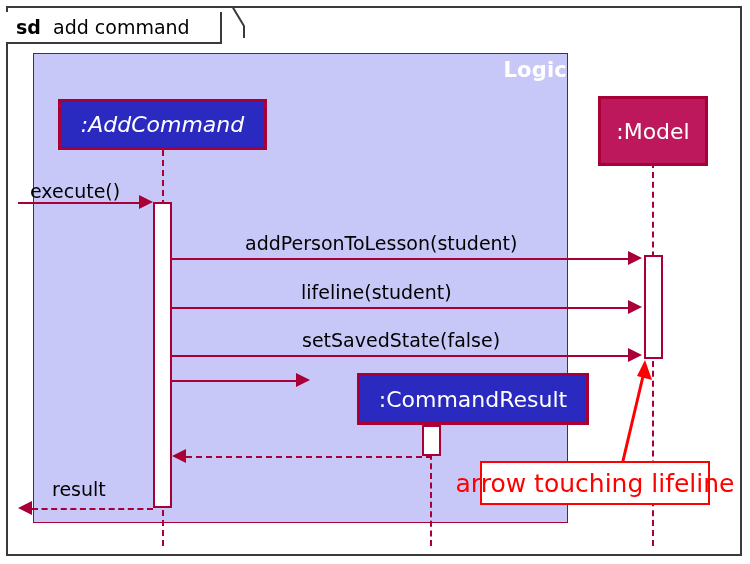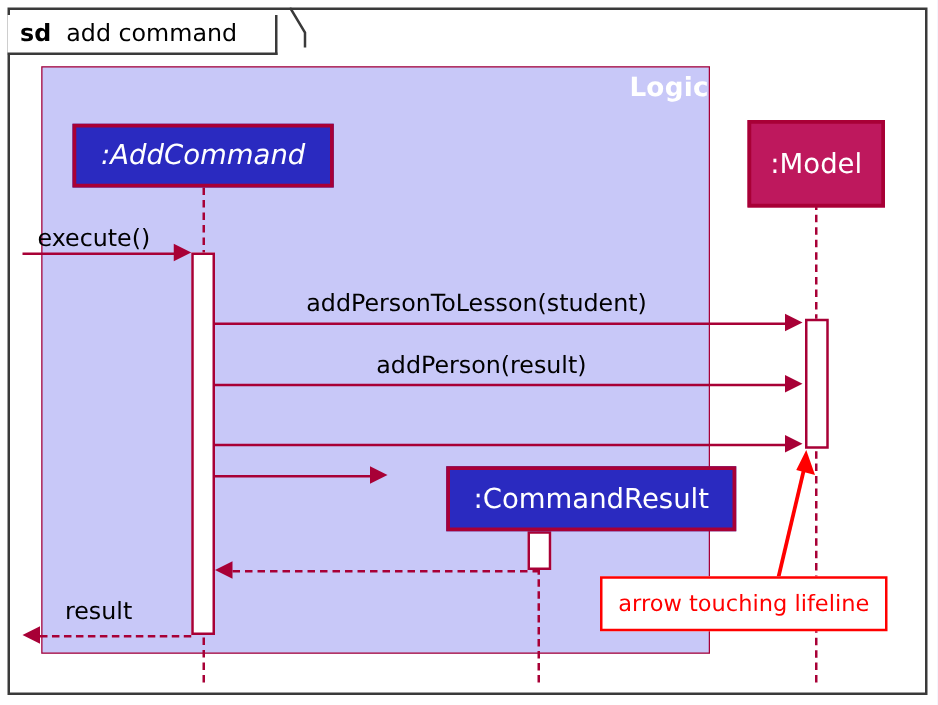--- a/index.html
+++ b/index.html
@@ -125,21 +125,21 @@
     white-space: nowrap;
   }
 
   
   .note {
     position: absolute;
     box-sizing: border-box;
     background: #ffffff;
     border: 2px solid #ff0000;
     color: #ff0000;
-    font-size: 18px;
+    font-size: 25px;
     display: flex;
     align-items: center;
     justify-content: center;
     white-space: nowrap;
   }
   .note-arrow {
     position: absolute;
     pointer-events: none;
   }
 </style>
@@ -182,24 +182,25 @@
   <div class="activation" style="left:422px; top:425px; width:19px; height:31px;"></div>
 
   <div class="msg-label" style="left:30px; top:180px;">execute()</div>
   <div class="msg-line" style="left:18px; top:202px; width:123px;"></div>
   <div class="arrowhead right" style="left:139px; top:195px;"></div>
 
   <div class="msg-label" style="left:245px; top:232px;">addPersonToLesson(student)</div>
   <div class="msg-line" style="left:171px; top:258px; width:457px;"></div>
   <div class="arrowhead right" style="left:628px; top:251px;"></div>
 
-  <div class="msg-label" style="left:301px; top:281px;">addPerson(result)</div>
+  <div class="msg-label" style="left:301px; top:281px;">lifeline(student)</div>
   <div class="msg-line" style="left:171px; top:307px; width:457px;"></div>
   <div class="arrowhead right" style="left:628px; top:300px;"></div>
 
+  <div class="msg-label" style="left:302px; top:329px;">setSavedState(false)</div>
   <div class="msg-line" style="left:171px; top:355px; width:457px;"></div>
   <div class="arrowhead right" style="left:628px; top:348px;"></div>
 
   <div class="msg-line" style="left:171px; top:380px; width:125px;"></div>
   <div class="arrowhead right" style="left:296px; top:373px;"></div>
 
   <div class="participant" style="left:313px; top:373px; width:232px; height:52px; background:#2A2AC0;margin-left:44px;">
     <span>:CommandResult</span>
   </div>
 

